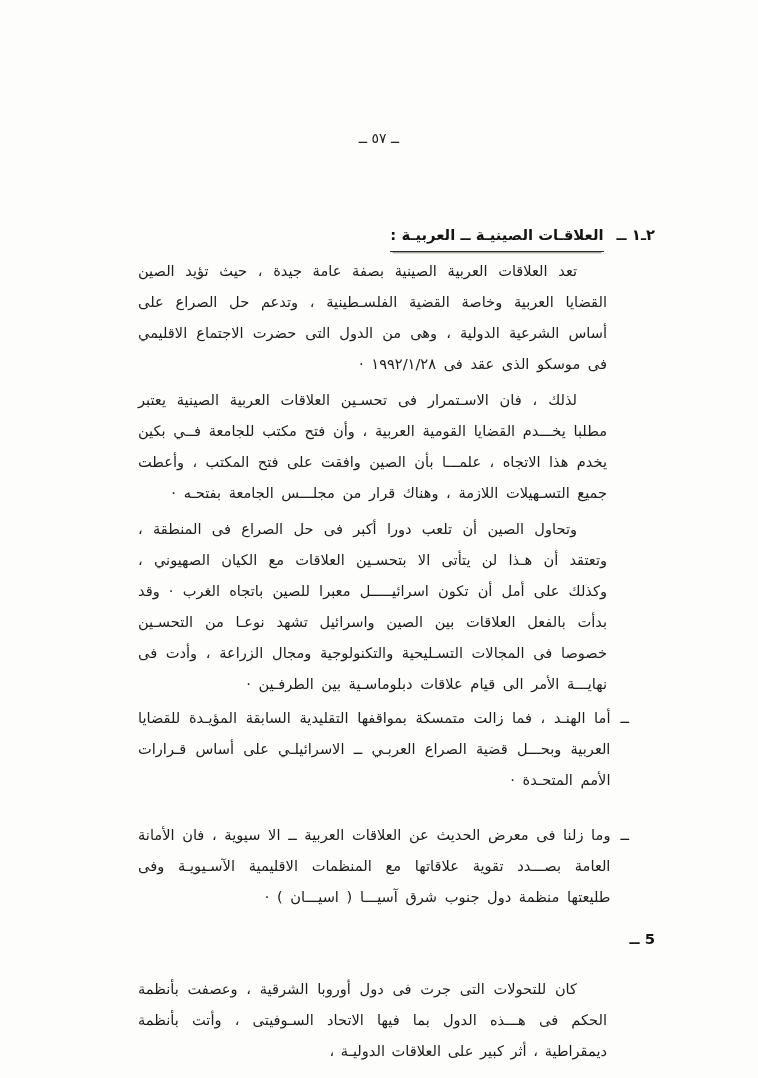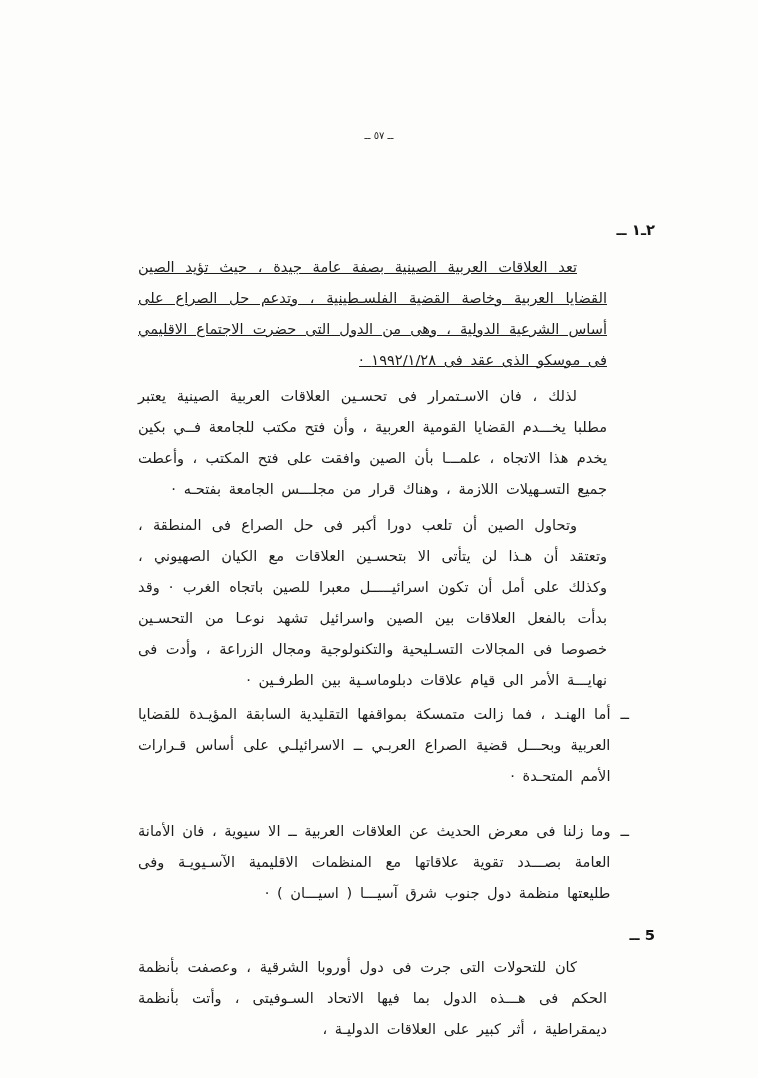--- a/index.html
+++ b/index.html
@@ -4,63 +4,64 @@
 <style>
   html,body{margin:0;padding:0;background:#e8e8e8;}
   .page{
     width:758px;height:1078px;background:#fdfdfc;color:#1c1c1c;
     position:relative;margin:0 auto;direction:rtl;overflow:hidden;
     font-family:"DejaVu Sans",sans-serif;
     box-sizing:border-box;
   }
   .pageno{
     padding-top:130px;text-align:center;
-    font-size:10px;letter-spacing:1px;color:#242424;
+    font-size:14px;letter-spacing:1px;color:#242424;
   }
   .content{margin-right:103px;margin-left:138px;}
   .heading{
     display:flex;align-items:baseline;gap:13px;
     font-size:14.8px;font-weight:bold;color:#151515;
     line-height:22px;white-space:nowrap;
   }
   .heading-1{margin-top:78px;}
   .heading-2{margin-top:16px;}
   .hnum{flex:0 0 auto;}
   .htitle{
     padding-bottom:5px;
     border-bottom:1.6px solid #2a2a2a;
     box-shadow:0 4px 0 -2.6px #a9a49c;
   }
   .para{
     margin:5px 0 0 0;padding-right:48px;
     font-size:14.6px;line-height:31px;
     text-align:justify;text-indent:30px;word-spacing:3px;
   }
-  .p-first{margin-top:10px;text-decoration:underline;}
-  .p-last{margin-top:5px;}
+  .p-first{margin-top:3px;}
+  .p-last{margin-top:24px;font-family:Liberation Serif, serif;}
   .item{
     display:flex;gap:10px;padding-right:26px;
     font-size:14.6px;line-height:31px;
   }
   .item-1{margin-top:3px;}
   .item-2{margin-top:24px;}
   .dash{flex:0 0 auto;}
   .itext{flex:1 1 auto;text-align:justify;word-spacing:3px;}
 </style>
 </head>
 <body>
 
 <div class="page">
 
   <div class="pageno">ــ ٥٧ ــ</div>
 
   <div class="content">
 
     <div class="heading heading-1">
       <span class="hnum">٢ـ١ ــ</span>
+      <span class="htitle">العلاقـات الصينيـة ــ العربيـة :</span>
     </div>
 
     <p class="para p-first">تعد العلاقات العربية الصينية بصفة عامة جيدة ، حيث تؤيد الصين القضايا العربية وخاصة القضية الفلسـطينية ، وتدعم حل الصراع على أساس الشرعية الدولية ، وهى من الدول التى حضرت الاجتماع الاقليمي فى موسكو الذى عقد فى ١٩٩٢/١/٢٨ ·</p>
     <p class="para">لذلك ، فان الاسـتمرار فى تحسـين العلاقات العربية الصينية يعتبر مطلبا يخـــدم القضايا القومية العربية ، وأن فتح مكتب للجامعة فــي بكين يخدم هذا الاتجاه ، علمـــا بأن الصين وافقت على فتح المكتب ، وأعطت جميع التسـهيلات اللازمة ، وهناك قرار من مجلـــس الجامعة بفتحـه ·</p>
     <p class="para">وتحاول الصين أن تلعب دورا أكبر فى حل الصراع فى المنطقة ، وتعتقد أن هـذا لن يتأتى الا بتحسـين العلاقات مع الكيان الصهيوني ، وكذلك على أمل أن تكون اسرائيـــــل معبرا للصين باتجاه الغرب · وقد بدأت بالفعل العلاقات بين الصين واسرائيل تشهد نوعـا من التحسـين خصوصا فى المجالات التسـليحية والتكنولوجية ومجال الزراعة ، وأدت فى نهايـــة الأمر الى قيام علاقات دبلوماسـية بين الطرفـين ·</p>
 
     <div class="item item-1">
       <span class="dash">ــ</span>
       <span class="itext">أما الهنـد ، فما زالت متمسكة بمواقفها التقليدية السابقة المؤيـدة للقضايا العربية وبحـــل قضية الصراع العربـي ــ الاسرائيلـي على أساس قـرارات الأمم المتحـدة ·</span>
     </div>

